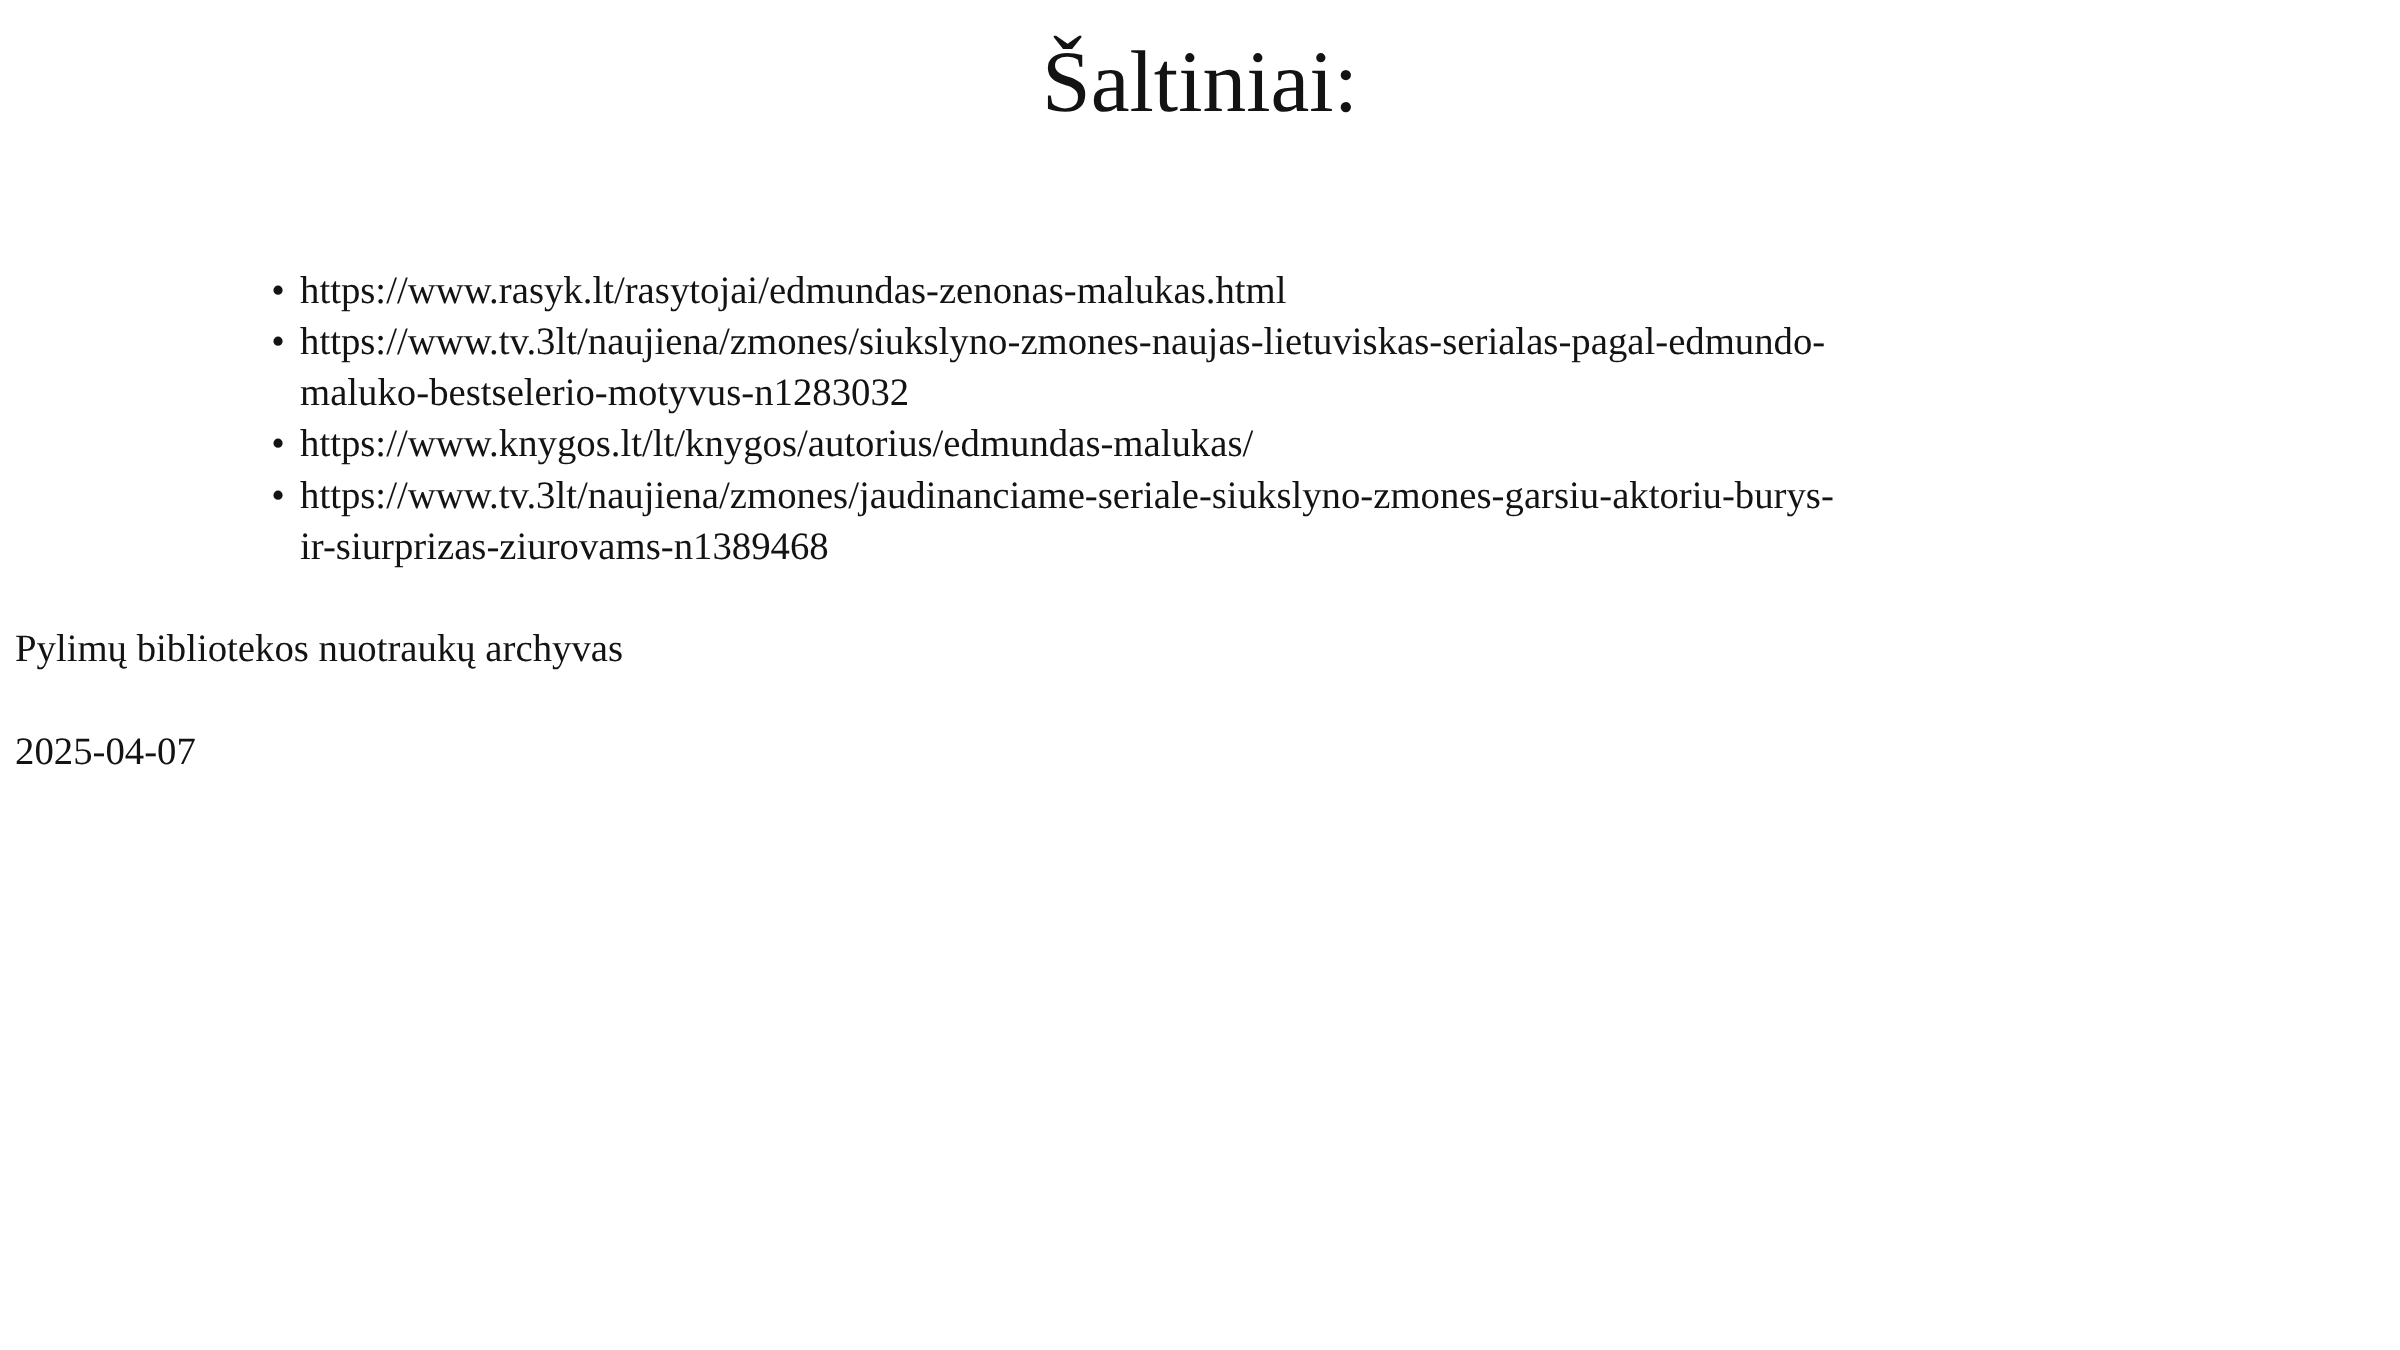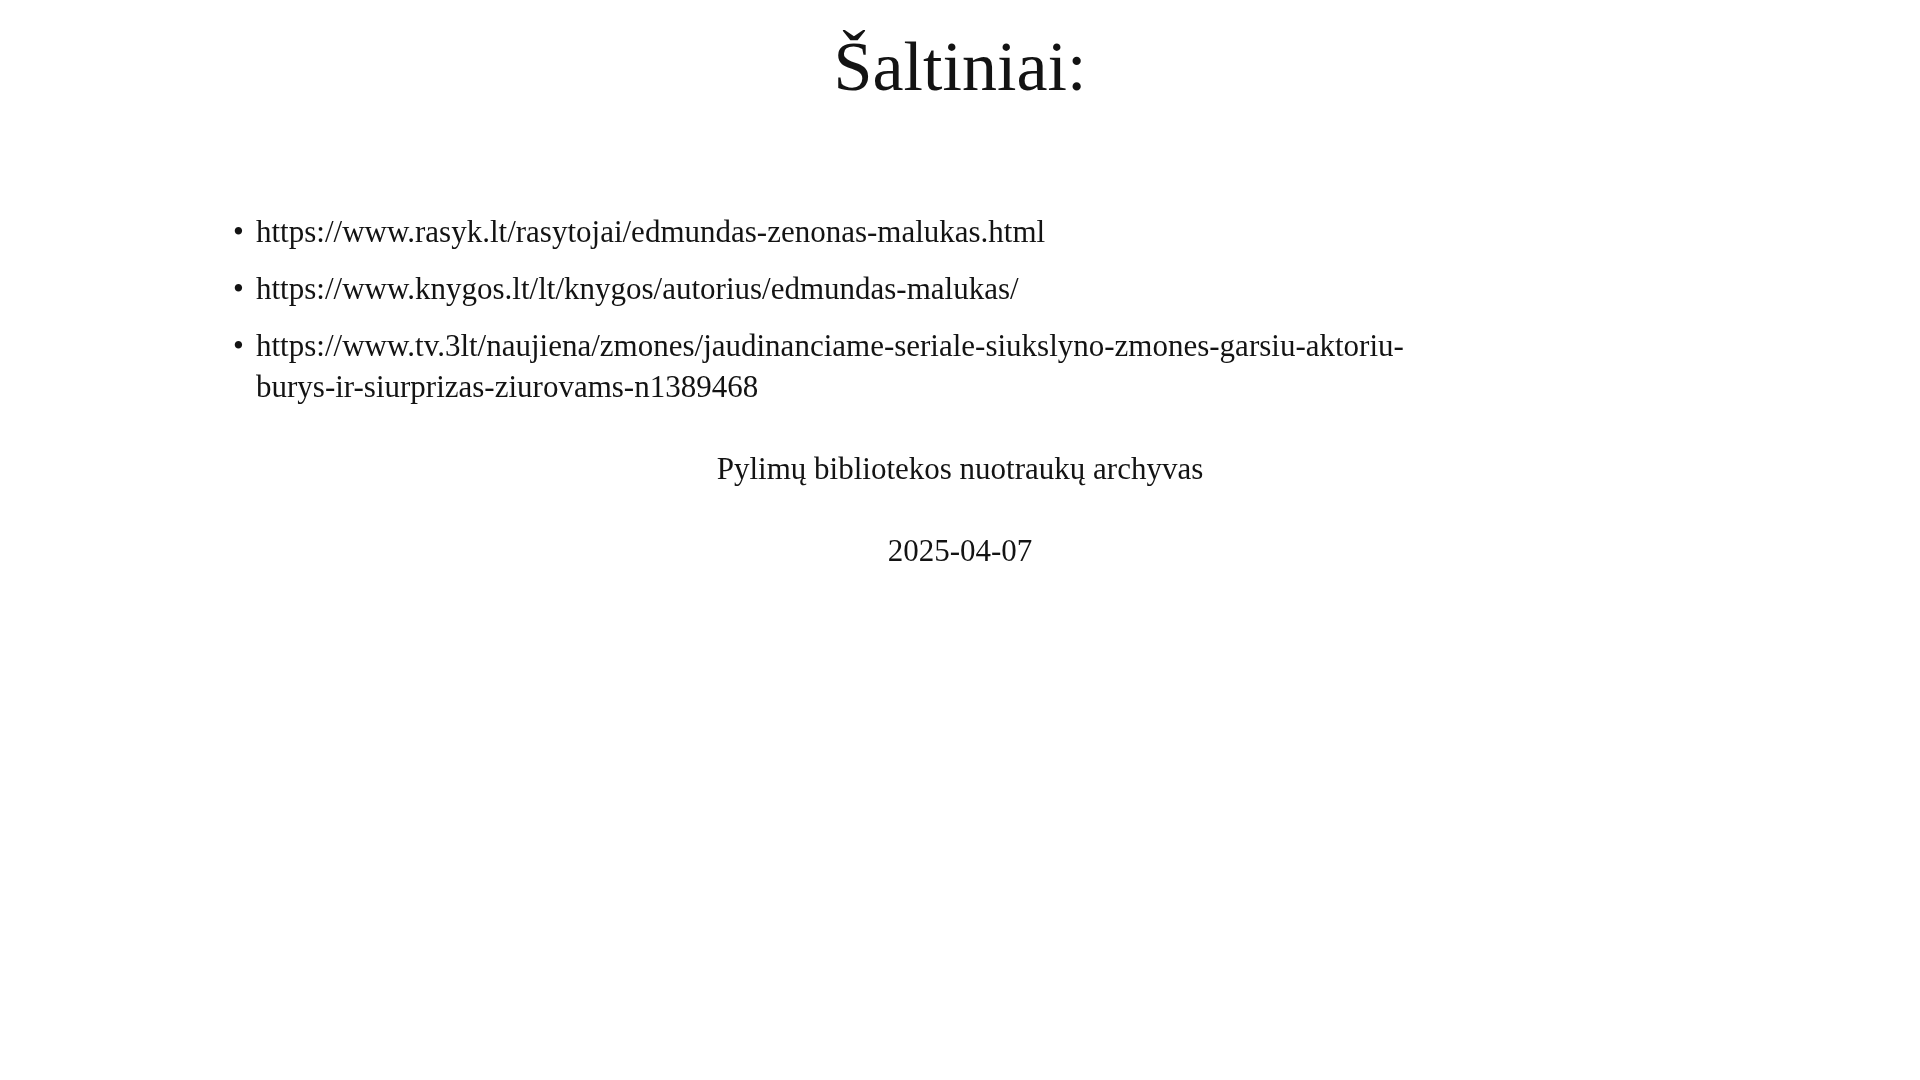--- a/index.html
+++ b/index.html
@@ -30,49 +30,49 @@
   ul.sources {
     margin: 106px 0 0 0;
     padding: 0 0 0 240px;
     width: 1245px;
     list-style: none;
     font-size: 31px;
     line-height: 41px;
   }
   ul.sources li {
     position: relative;
-    margin: 16px;
+    margin: 0;
     padding: 0;
   }
   ul.sources li::before {
     content: "\2022";
     position: absolute;
     left: -23px;
     top: 0;
   }
   p.center {
-    margin: 41px 0 0 0;
+    margin: 41px 0 0 12px;
     padding: 0;
     font-size: 31px;
     line-height: 41px;
-    text-align: center;
   }
   p.center .line {
     display: block;
   }
 </style>
 </head>
 <body>
 
 <main class="slide">
 
   <h1 class="title">Šaltiniai:</h1>
 
   <ul class="sources">
     <li>https://www.rasyk.lt/rasytojai/edmundas-zenonas-malukas.html</li>
+    <li>https://www.tv.3lt/naujiena/zmones/siukslyno-zmones-naujas-lietuviskas-serialas-pagal-edmundo-maluko-bestselerio-motyvus-n1283032</li>
     <li>https://www.knygos.lt/lt/knygos/autorius/edmundas-malukas/</li>
     <li>https://www.tv.3lt/naujiena/zmones/jaudinanciame-seriale-siukslyno-zmones-garsiu-aktoriu-burys-ir-siurprizas-ziurovams-n1389468</li>
   </ul>
 
   <p class="center">
     <span class="line">Pylimų bibliotekos nuotraukų archyvas</span>
   </p>
 
 
   <p class="center">

